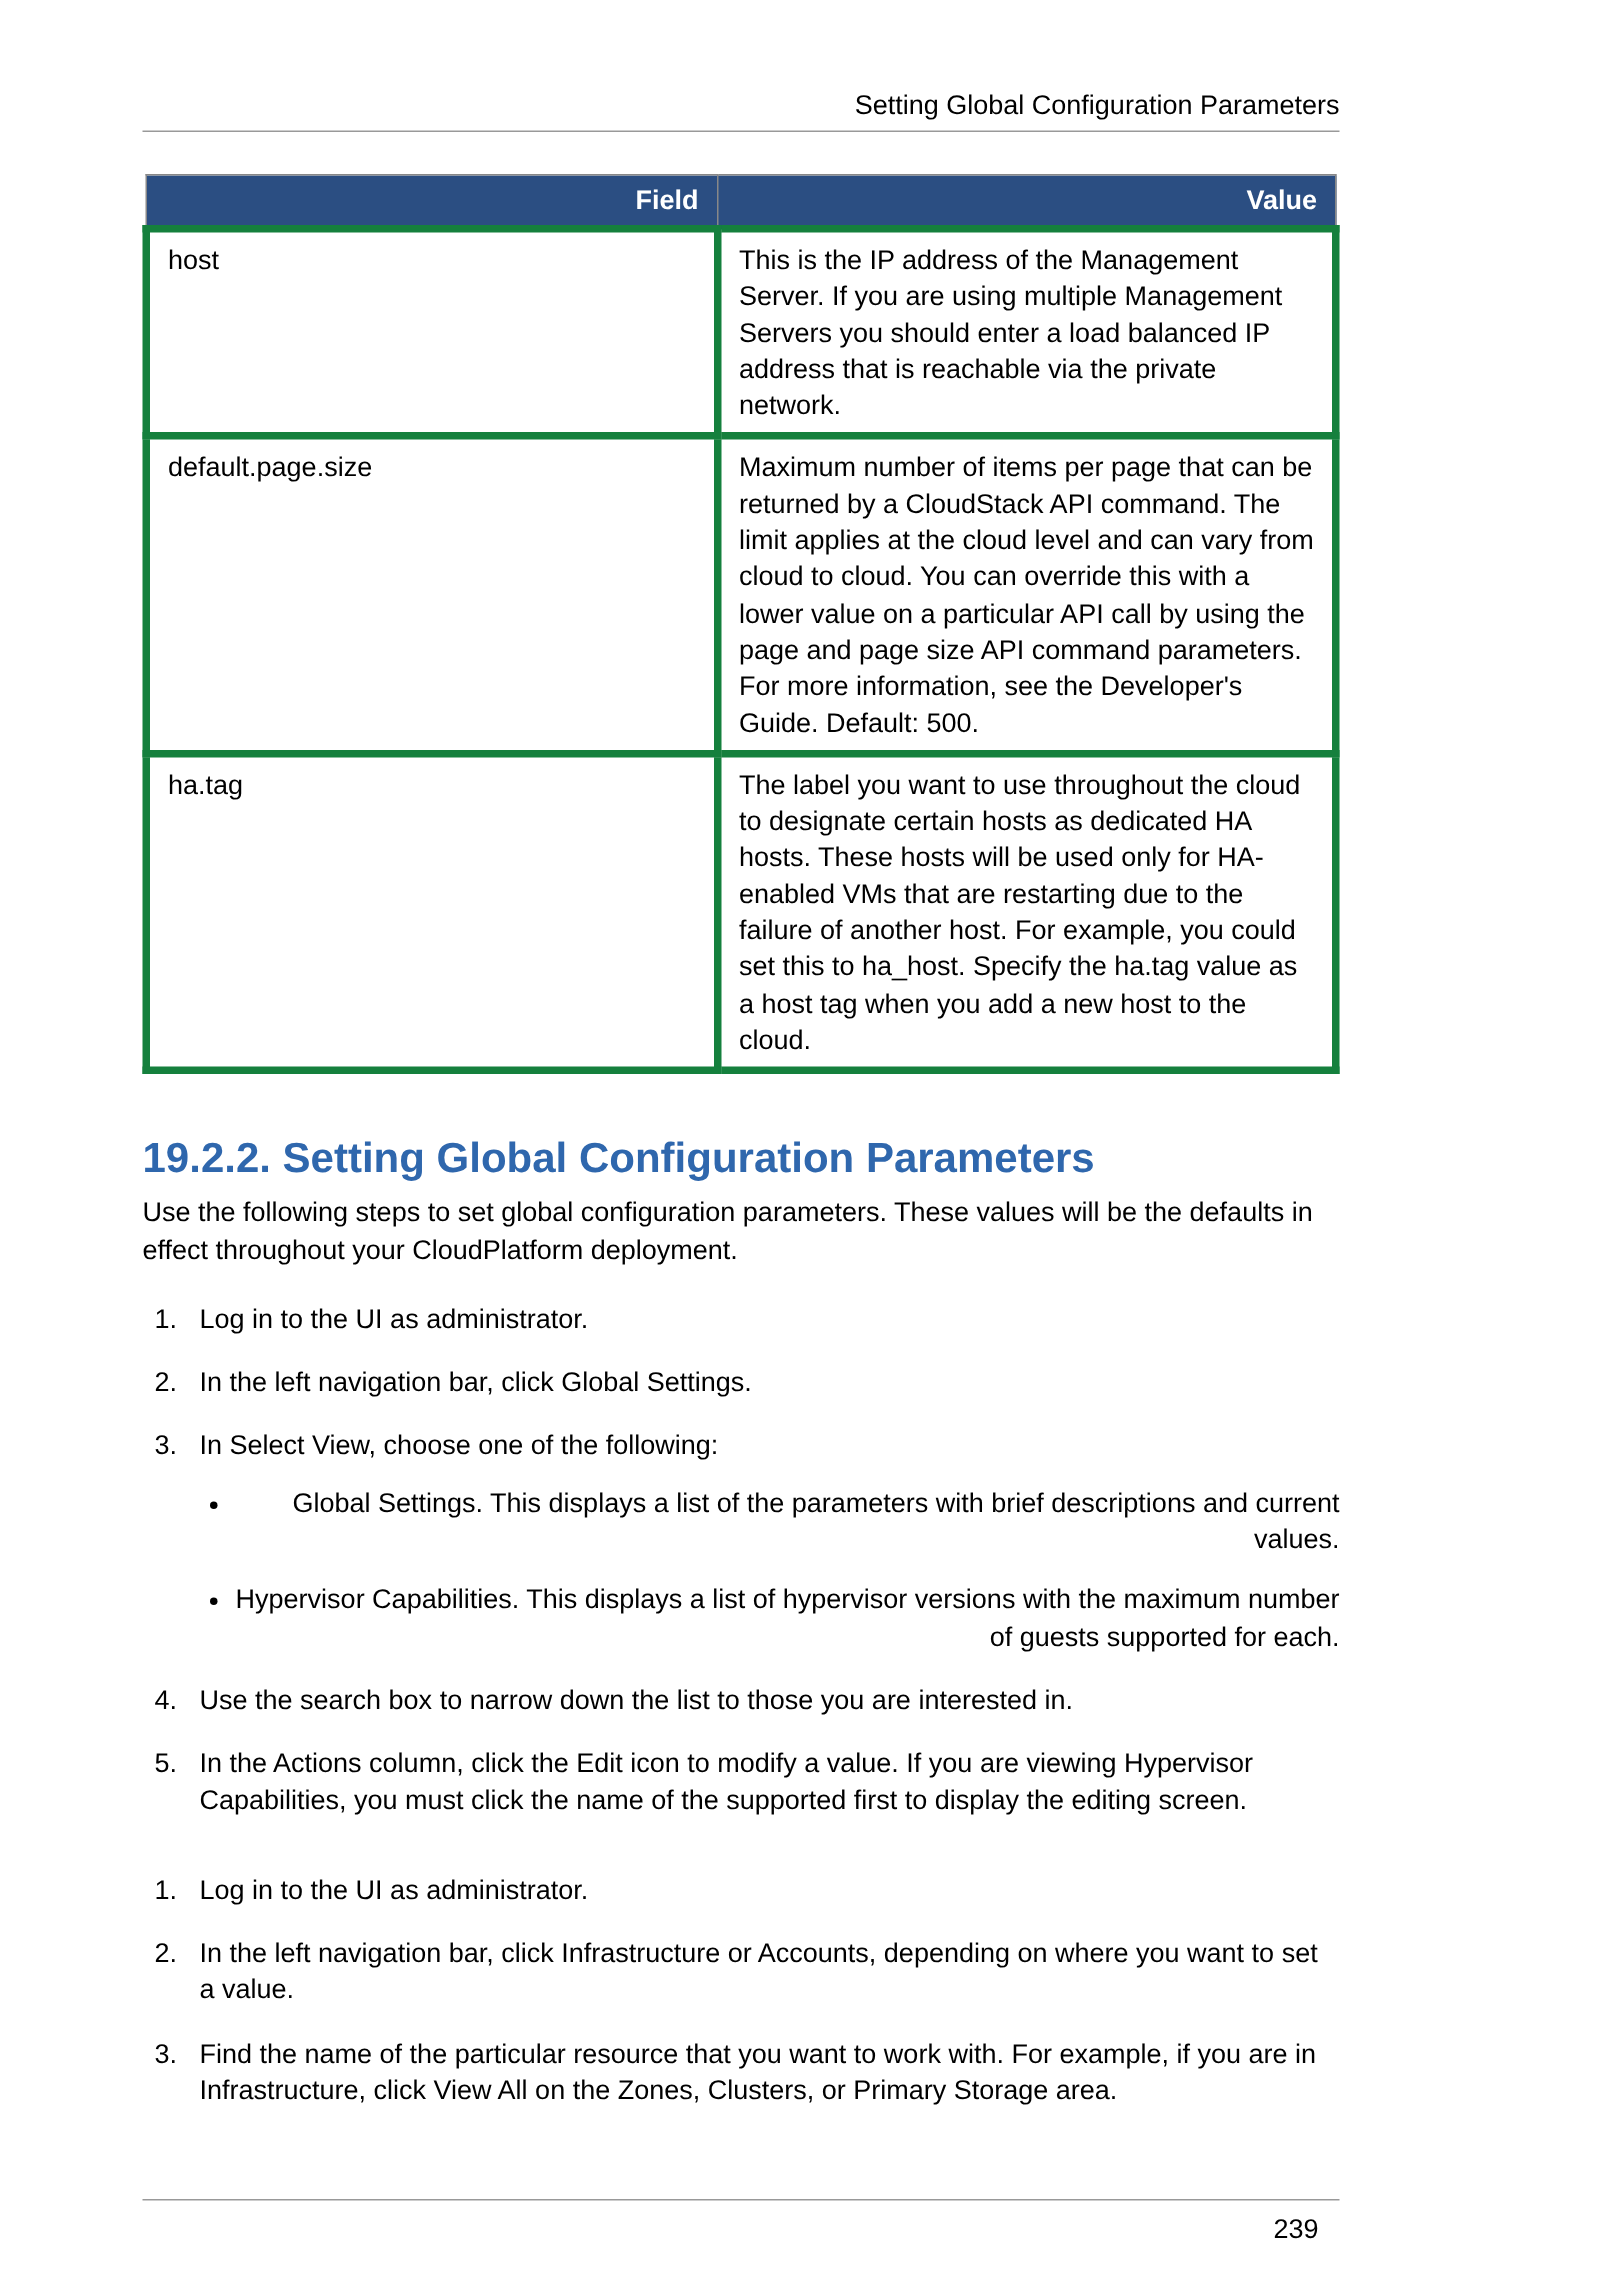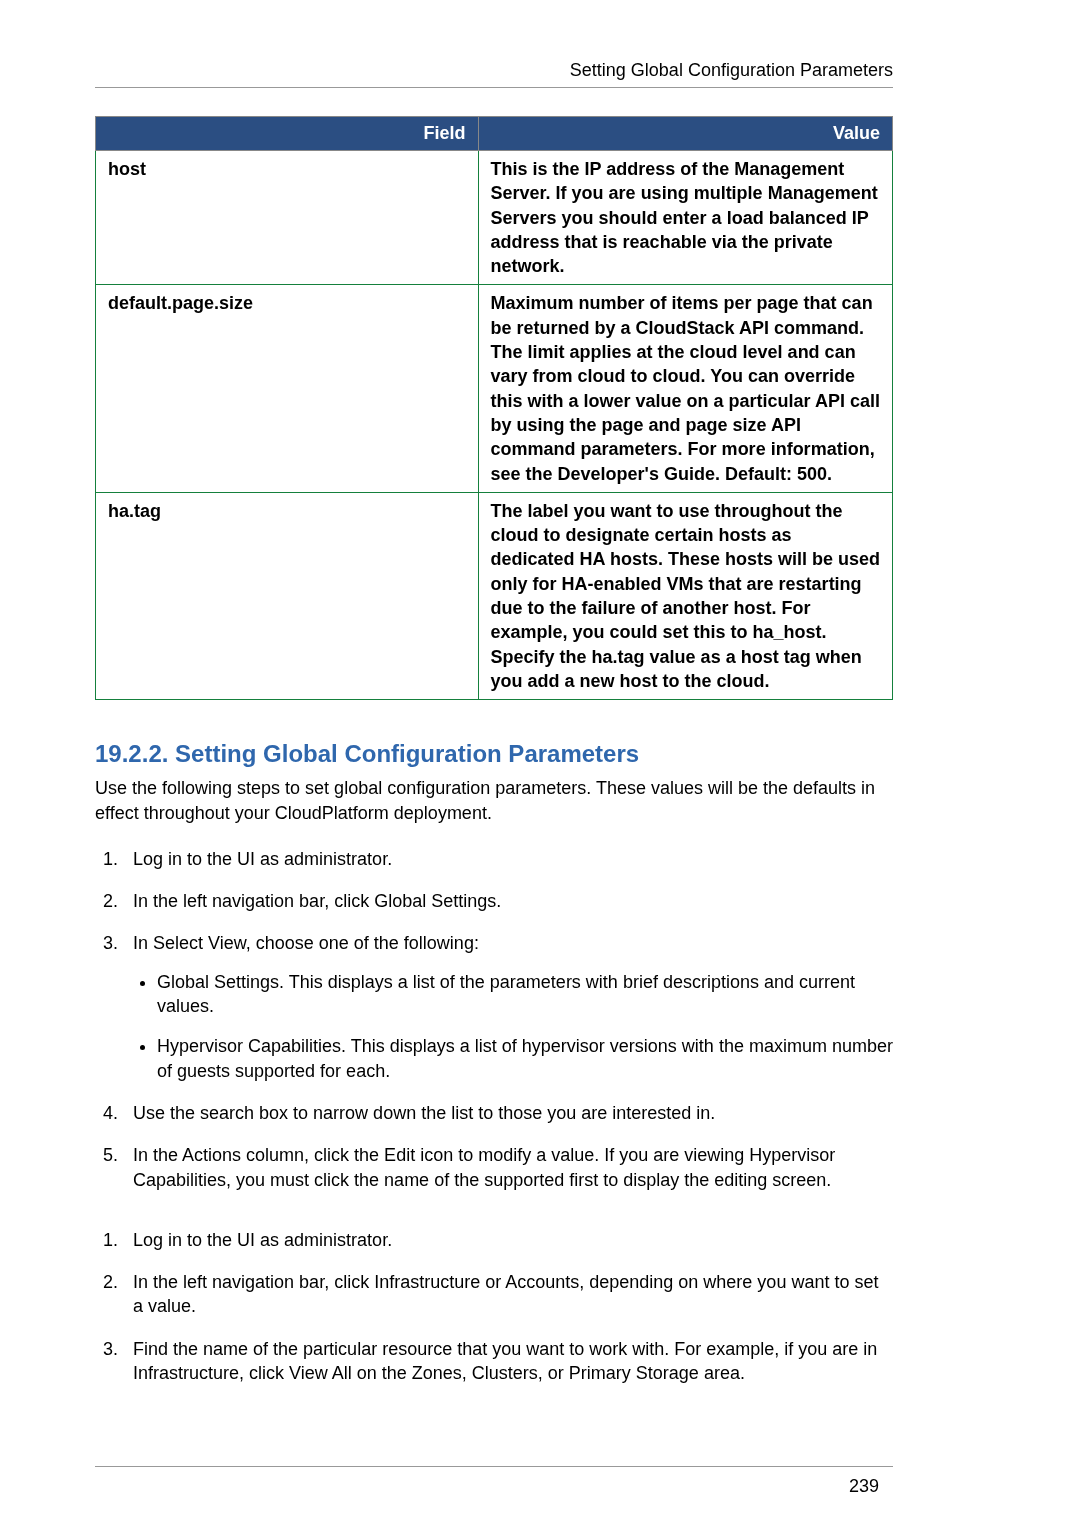--- a/index.html
+++ b/index.html
@@ -37,31 +37,30 @@
     background: #2b4e82;
     color: #fff;
     text-align: right;
     font-weight: bold;
     padding: 6px 12px;
     border: 1px solid #888;
   }
   table.field-table td {
     vertical-align: top;
     padding: 6px 12px;
-    border: 1px solid #15803d;
+    border: 5px solid #15803d;
     line-height: 1.35;
-    font-weight: bold;
   }
   table.field-table th:first-child,
   table.field-table td:first-child {
     width: 48%;
   }
   h2.section {
     color: #2f67ad;
-    font-size: 24px;
+    font-size: 28px;
     font-weight: bold;
     margin: 0 0 8px 0;
   }
   p.lead {
     margin: 0 0 22px 0;
     line-height: 1.35;
   }
   ol.steps {
     margin: 0 0 36px 0;
     padding-left: 28px;
@@ -72,20 +71,21 @@
     line-height: 1.35;
   }
   ul.bullets {
     list-style-type: disc;
     margin: 14px 0 0 0;
     padding-left: 24px;
   }
   ul.bullets > li {
     margin-bottom: 16px;
     line-height: 1.35;
+    text-align: right;
   }
   .footer-rule {
     border: none;
     border-top: 1px solid #999;
     margin: 0;
     position: absolute;
     bottom: 60px;
     left: 95px;
     right: 95px;
   }

